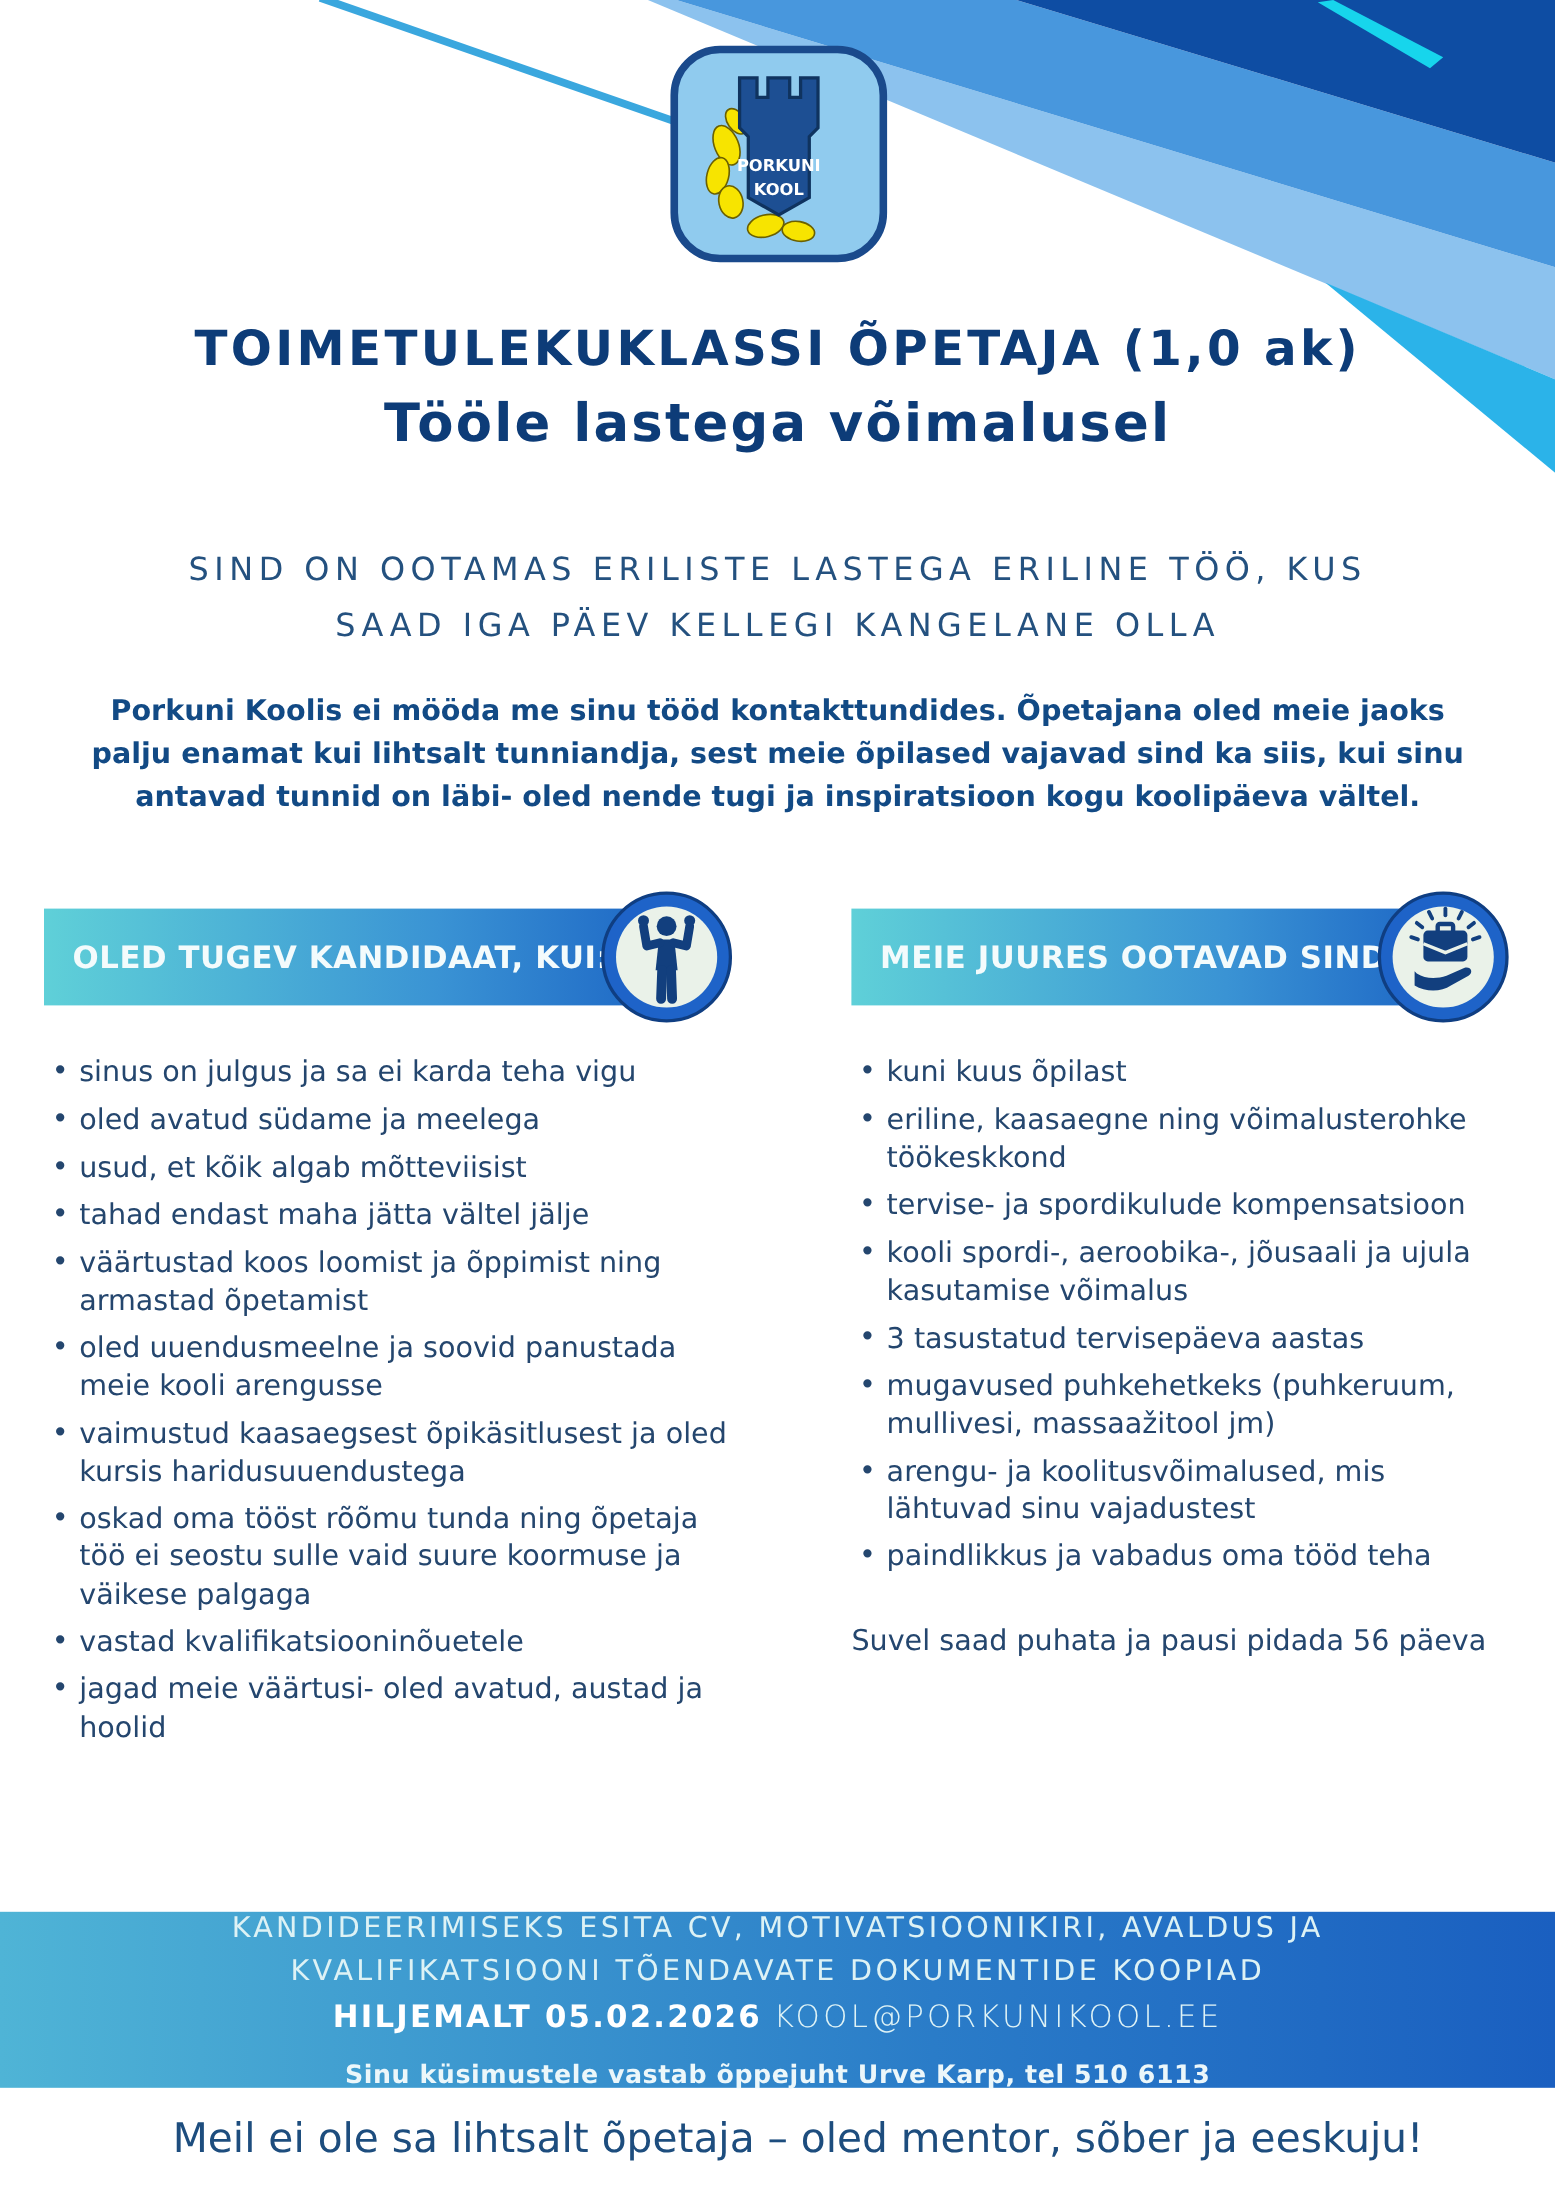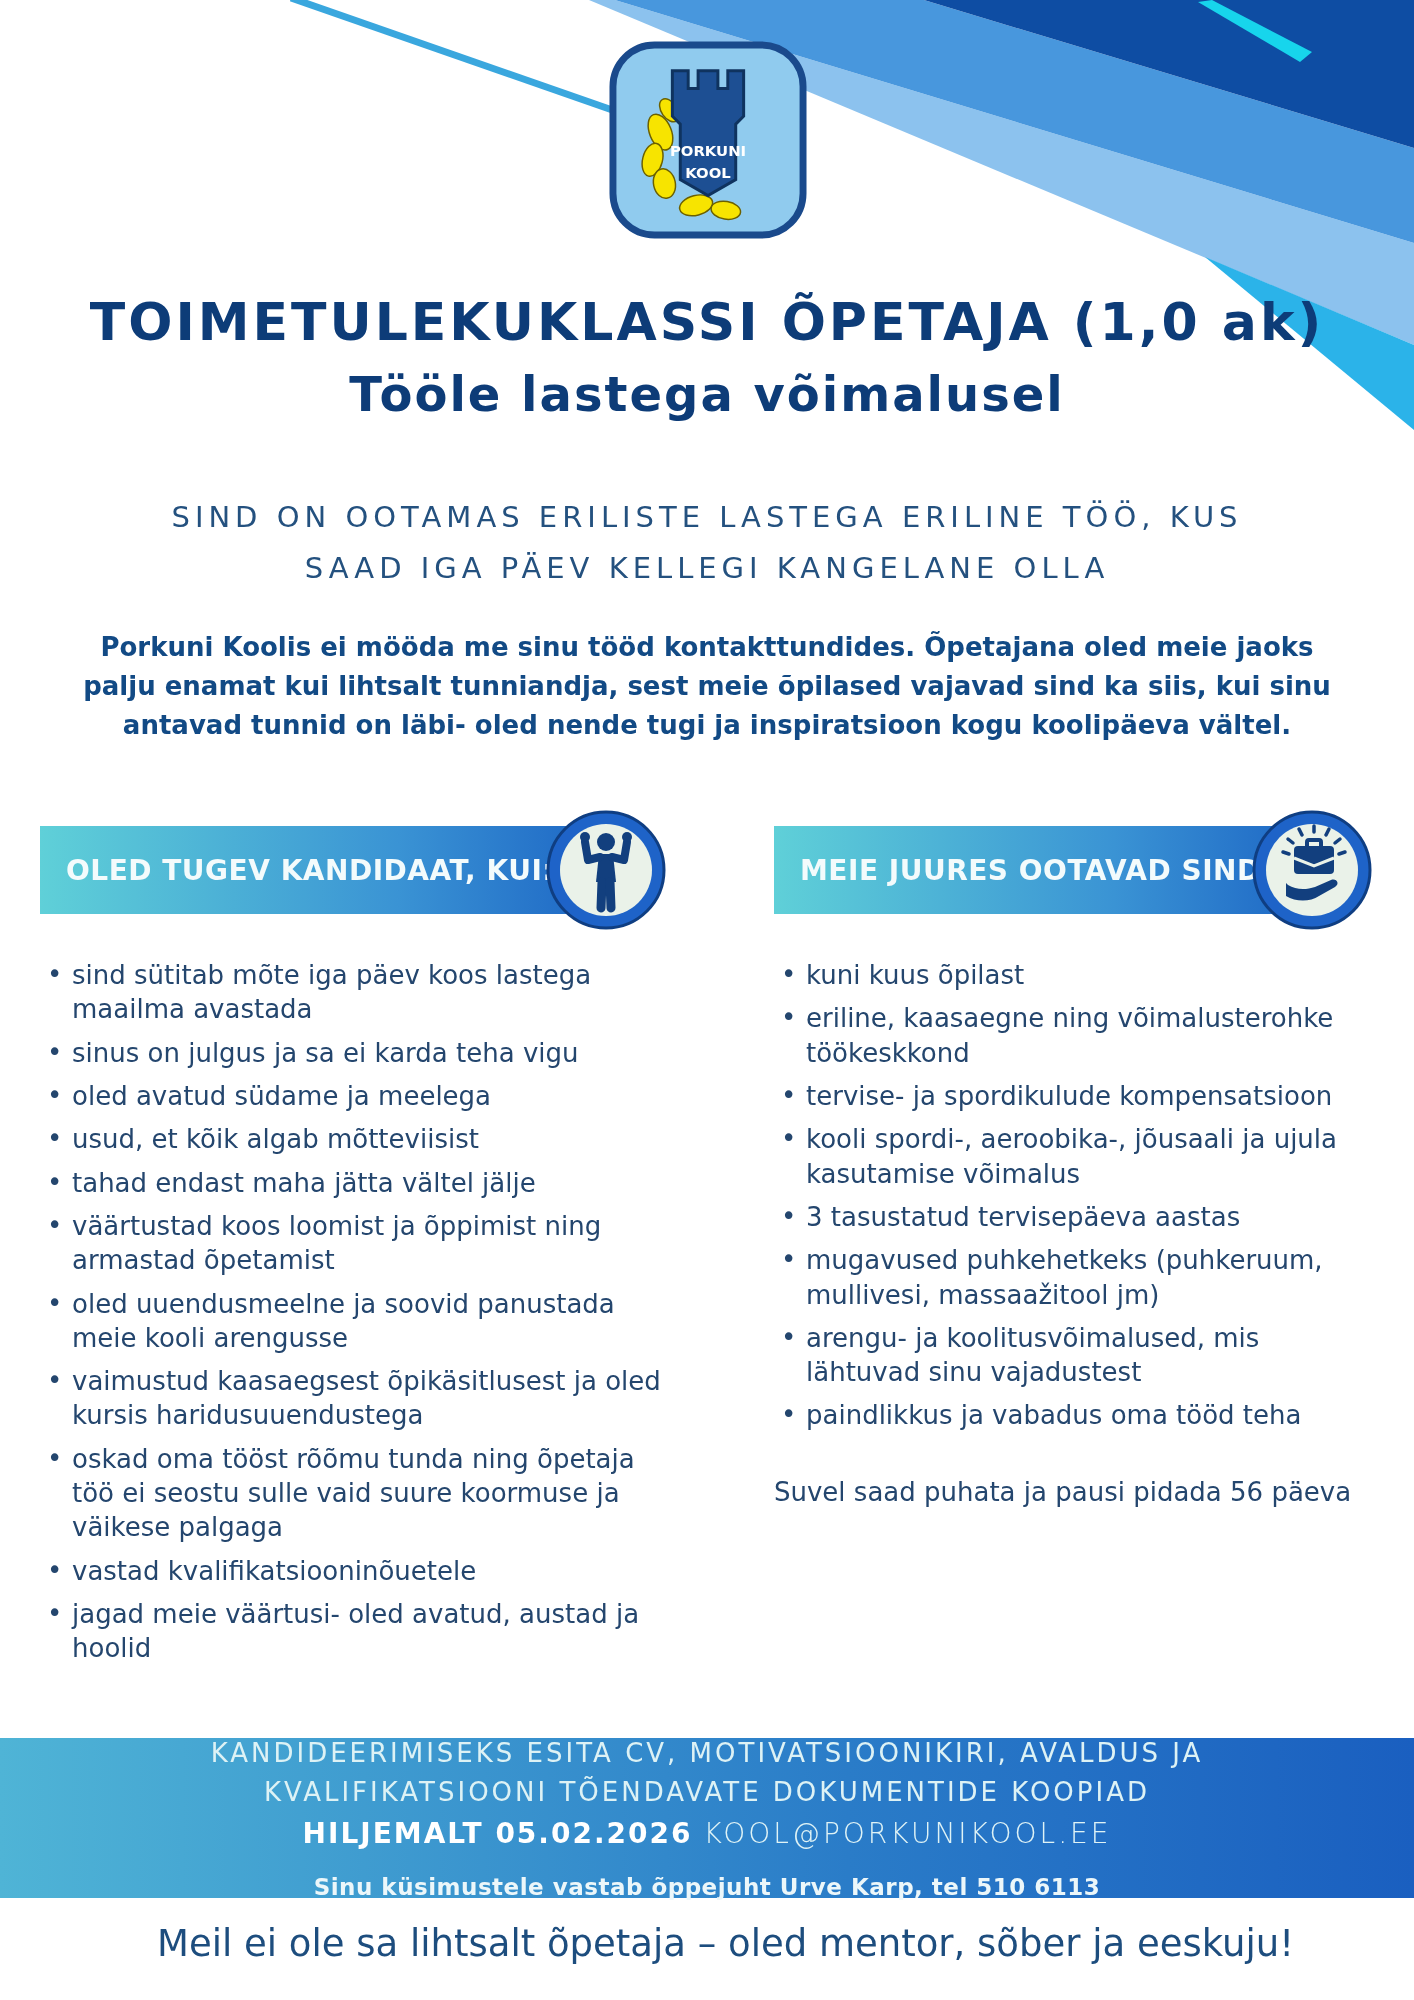--- a/index.html
+++ b/index.html
@@ -7,21 +7,21 @@
   .page {
     position:relative; width:1414px; height:2000px; margin:0 auto;
     background:#ffffff; overflow:hidden; color:#1e3a5f;
   }
   
   .top-deco { position:absolute; top:0; left:0; width:1414px; height:460px; pointer-events:none; }
   
   .logo-wrap { position:absolute; left:609px; top:40px; width:198px; height:200px; }
   
   .title-block { position:absolute; top:292px; left:0; width:100%; text-align:center; }
-  .title-line1 { font-size:52px; font-weight:700; letter-spacing:3px; color:#0d3c78; }
+  .title-line1 { font-size:44px; font-weight:700; letter-spacing:3px; color:#0d3c78; }
   .title-line2 { font-size:48px; font-weight:700; letter-spacing:2px; color:#0d3c78; margin-top:14px; }
   .hero-tagline { position:absolute; top:492px; left:0; width:100%; text-align:center;
     font-size:29px; font-weight:400; letter-spacing:5px; color:#24517f; line-height:1.75; }
   .intro { position:absolute; top:628px; left:50%; transform:translateX(-50%); width:1300px;
     text-align:center; font-size:26px; font-weight:700; color:#124a85; line-height:1.5; }
   
   .columns { position:absolute; top:808px; left:40px; width:1334px; display:flex; gap:106px; }
   .col { flex:0 0 auto; }
   .col-left  { width:628px; }
   .col-right { width:600px; }
@@ -113,21 +113,20 @@
             <path d="M44,37 L32,40 L29,22" fill="none" stroke-width="8" stroke-linecap="round" stroke-linejoin="round"></path>
             <path d="M56,37 L68,40 L71,22" fill="none" stroke-width="8" stroke-linecap="round" stroke-linejoin="round"></path>
             <circle cx="29" cy="17" r="5" stroke="none"></circle>
             <circle cx="71" cy="17" r="5" stroke="none"></circle>
             <path d="M46,62 L45,88" fill="none" stroke-width="9" stroke-linecap="round"></path>
             <path d="M54,62 L55,88" fill="none" stroke-width="9" stroke-linecap="round"></path>
           </g>
         </svg>
       </div>
       <ul class="benefits">
-          <li>sind sütitab mõte iga päev koos lastega maailma avastada</li>
           <li>sinus on julgus ja sa ei karda teha vigu</li>
           <li>oled avatud südame ja meelega</li>
           <li>usud, et kõik algab mõtteviisist</li>
           <li>tahad endast maha jätta vältel jälje</li>
           <li>väärtustad koos loomist ja õppimist ning armastad õpetamist</li>
           <li>oled uuendusmeelne ja soovid panustada meie kooli arengusse</li>
           <li>vaimustud kaasaegsest õpikäsitlusest ja oled kursis haridusuuendustega</li>
           <li>oskad oma tööst rõõmu tunda ning õpetaja töö ei seostu sulle vaid suure koormuse ja väikese palgaga</li>
           <li>vastad kvalifikatsiooninõuetele</li>
           <li>jagad meie väärtusi- oled avatud, austad ja hoolid</li>

